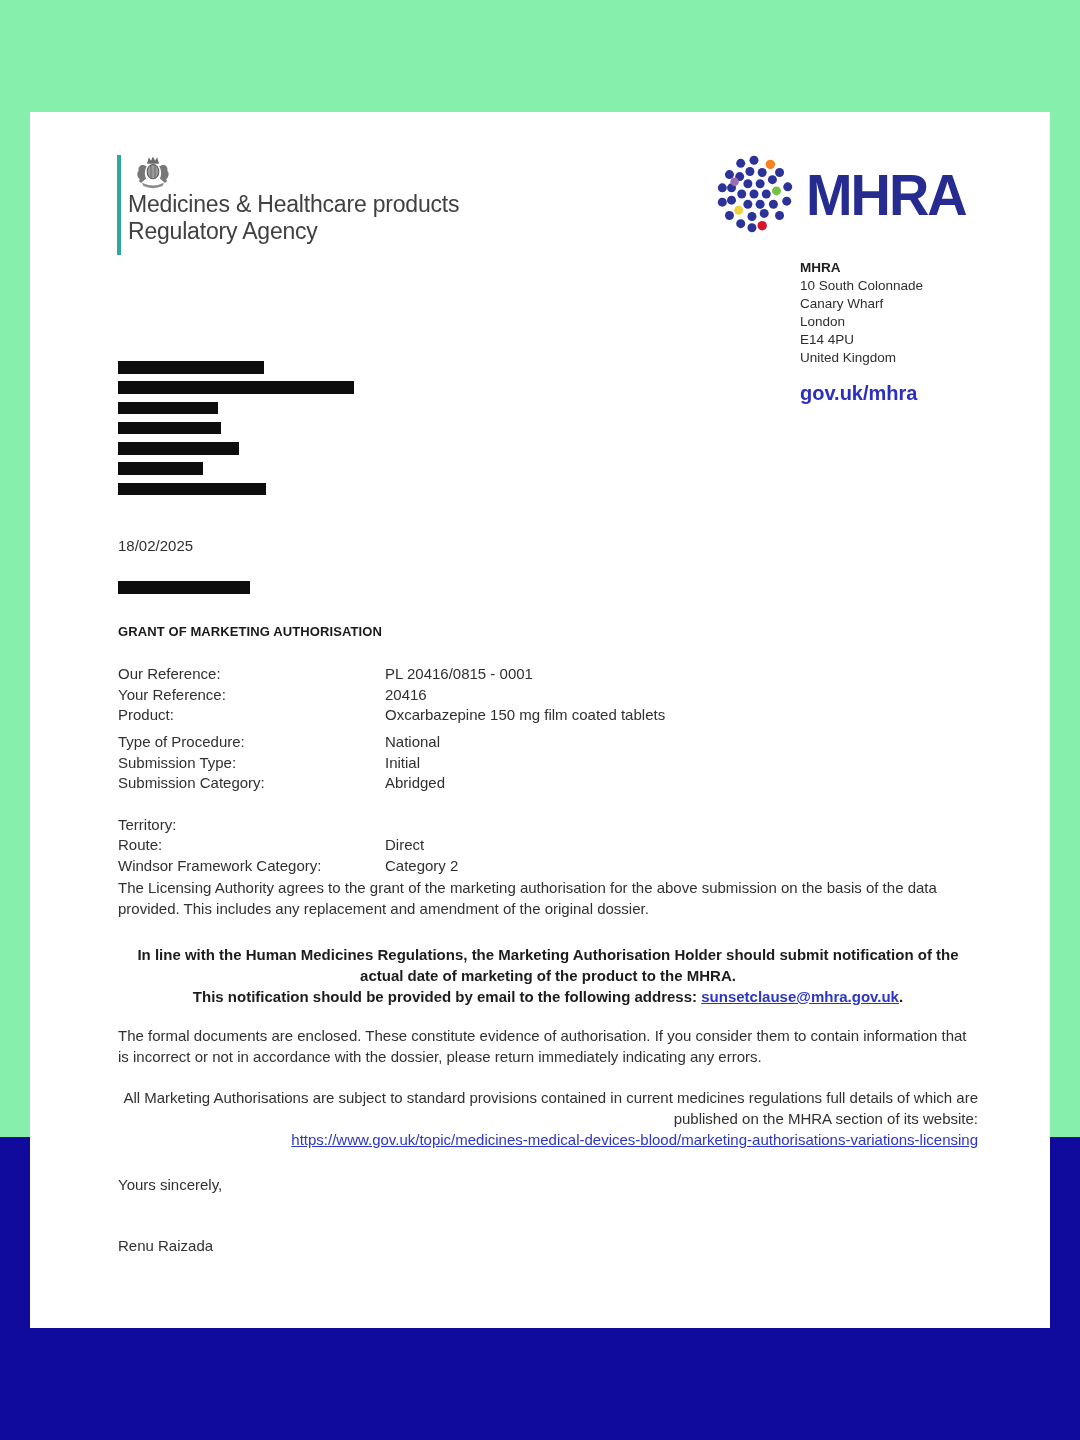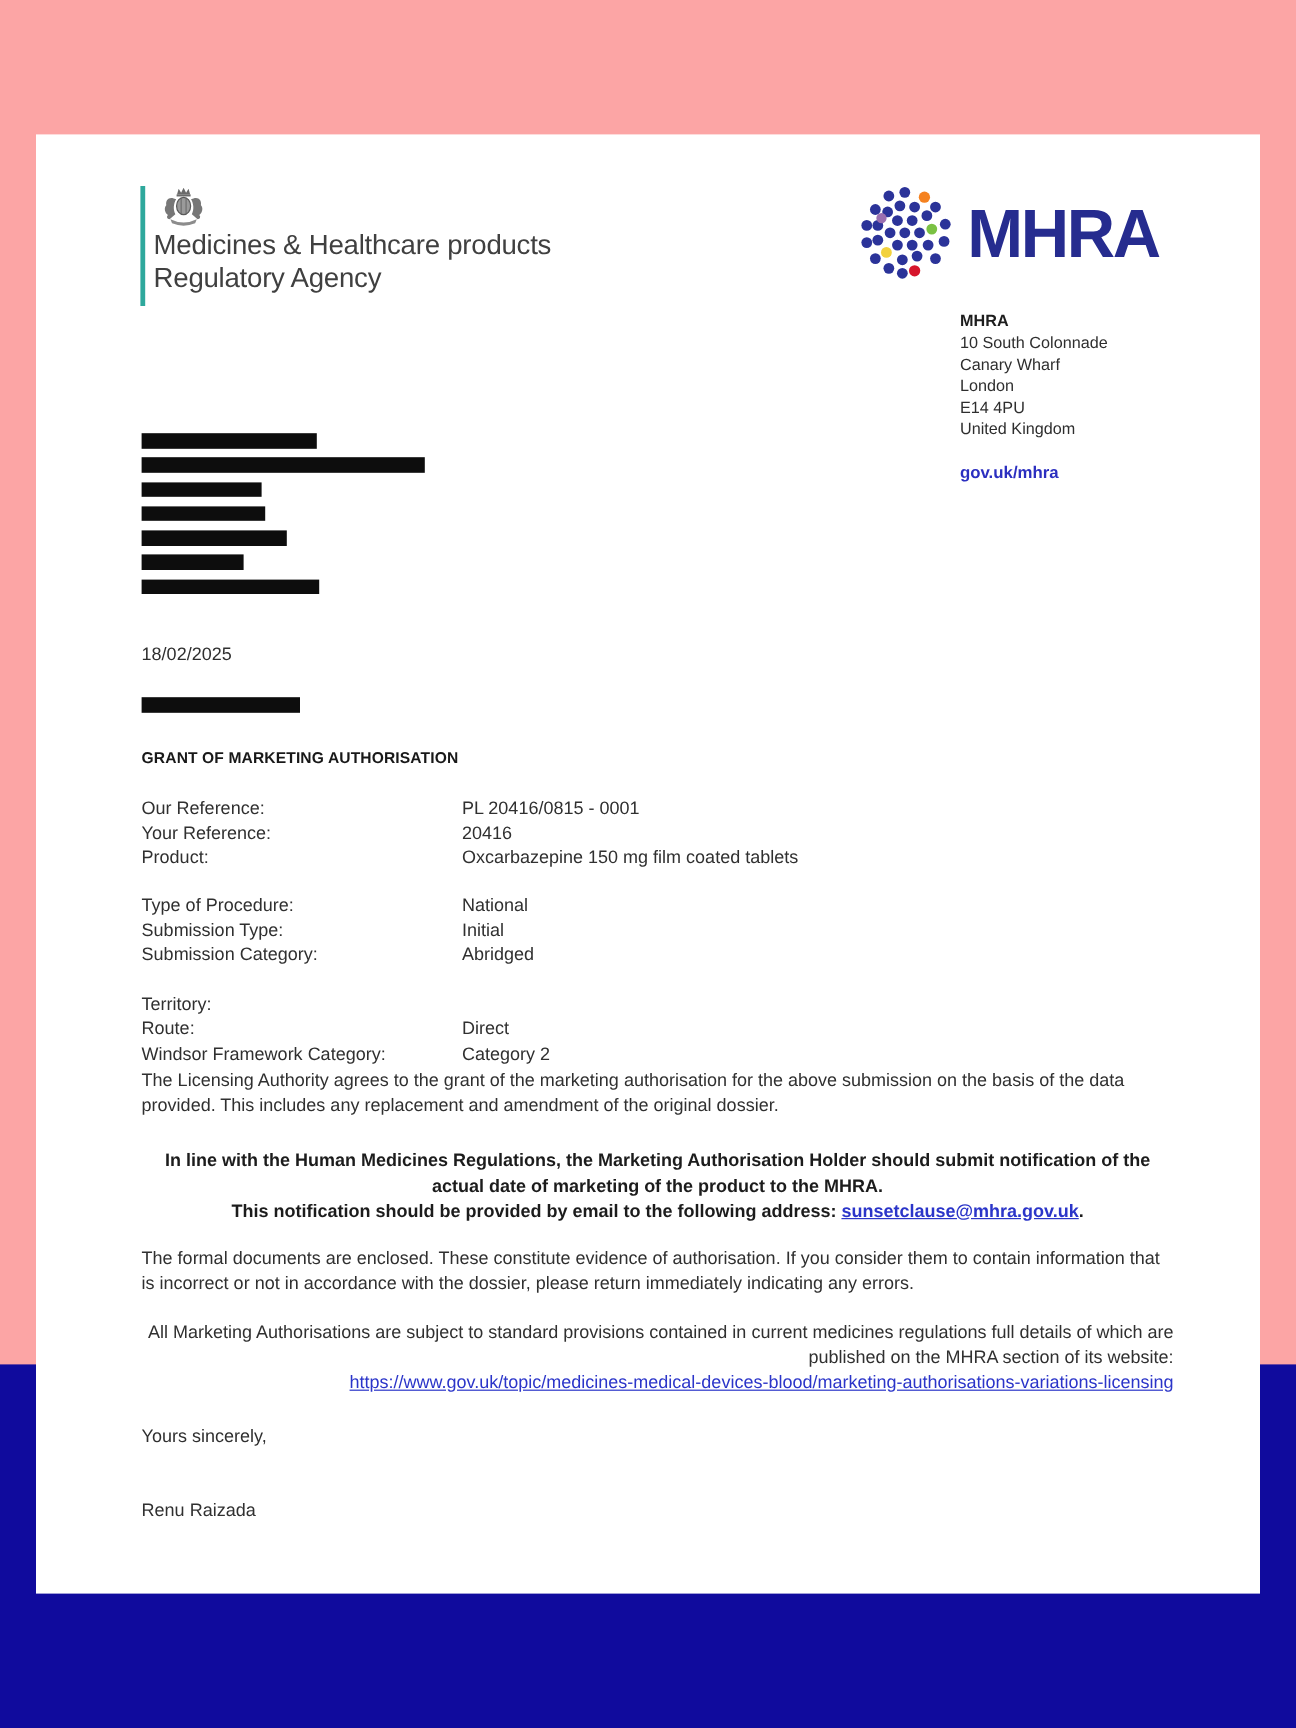--- a/index.html
+++ b/index.html
@@ -3,21 +3,21 @@
 <meta charset="utf-8">
 <title>MHRA Grant of Marketing Authorisation Letter</title>
 <style>
   * { margin: 0; padding: 0; box-sizing: border-box; }
   html, body {
     width: 1080px; height: 1440px;
     font-family: "Liberation Sans", sans-serif;
     background: #100B9D;
     overflow: hidden;
   }
-  .canvas { position: relative; width: 1080px; height: 1137px; background: #fca5a5; }
+  .canvas { position: relative; width: 1080px; height: 1137px; background: #86efac; }
   .page {
     position: absolute; left: 30px; top: 112px;
     width: 1020px; height: 1216px;
     background: #ffffff;
   }
 
   
   .brand-left { position: absolute; left: 87px; top: 43px; display: flex; }
   .teal-bar { width: 4px; height: 100px; background: #2EA89C; }
   .brand-left-inner { margin-left: 7px; }
@@ -31,32 +31,32 @@
     font-size: 57px; font-weight: bold; color: #262C8F;
     letter-spacing: -2px; line-height: 1; margin-left: 6px; margin-top: 2px;
     transform: scaleX(0.98); transform-origin: left;
   }
 
   
   .address-block { position: absolute; left: 770px; top: 147px; font-size: 13.5px; line-height: 18px; color: #2e2e2e; }
   .address-name { font-weight: bold; color: #1d1d1d; }
   .gov-link {
     display: inline-block; margin-top: 17px;
-    font-weight: bold; font-size: 14px; color: #2B2FC0; text-decoration: none;
+    font-weight: bold; font-size: 20px; color: #2B2FC0; text-decoration: none;
   }
 
   
   .letter-body { position: absolute; left: 88px; top: 249px; width: 860px; color: #303030; font-size: 15px; }
   .redact { background: #0D0D0D; height: 12.5px; margin-bottom: 7.8px; }
   .date-line { margin-top: 40px; line-height: 21px; }
   .salutation-redact { margin-top: 25px; width: 132px; height: 13px; background: #0D0D0D; }
   .letter-heading { margin-top: 27px; font-weight: bold; font-size: 13px; line-height: 21px; color: #181818; letter-spacing: 0.1px; }
 
   .ref-group { margin-top: 22px; }
-  .ref-group.g2 { margin-top: 19px; }
+  .ref-group.g2 { margin-top: 6px; }
   .ref-group.g3 { margin-top: 21px; }
   .ref-row { display: flex; line-height: 20.6px; }
   .ref-label { width: 267px; flex: 0 0 267px; }
   .ref-value { flex: 1; }
 
   .para { line-height: 21px; }
   .p1 { }
   .p2 { margin-top: 25px; font-weight: bold; color: #1c1c1c; text-align: center; }
   .p3 { margin-top: 18px; }
   .p4 { margin-top: 20px; text-align: right; }

